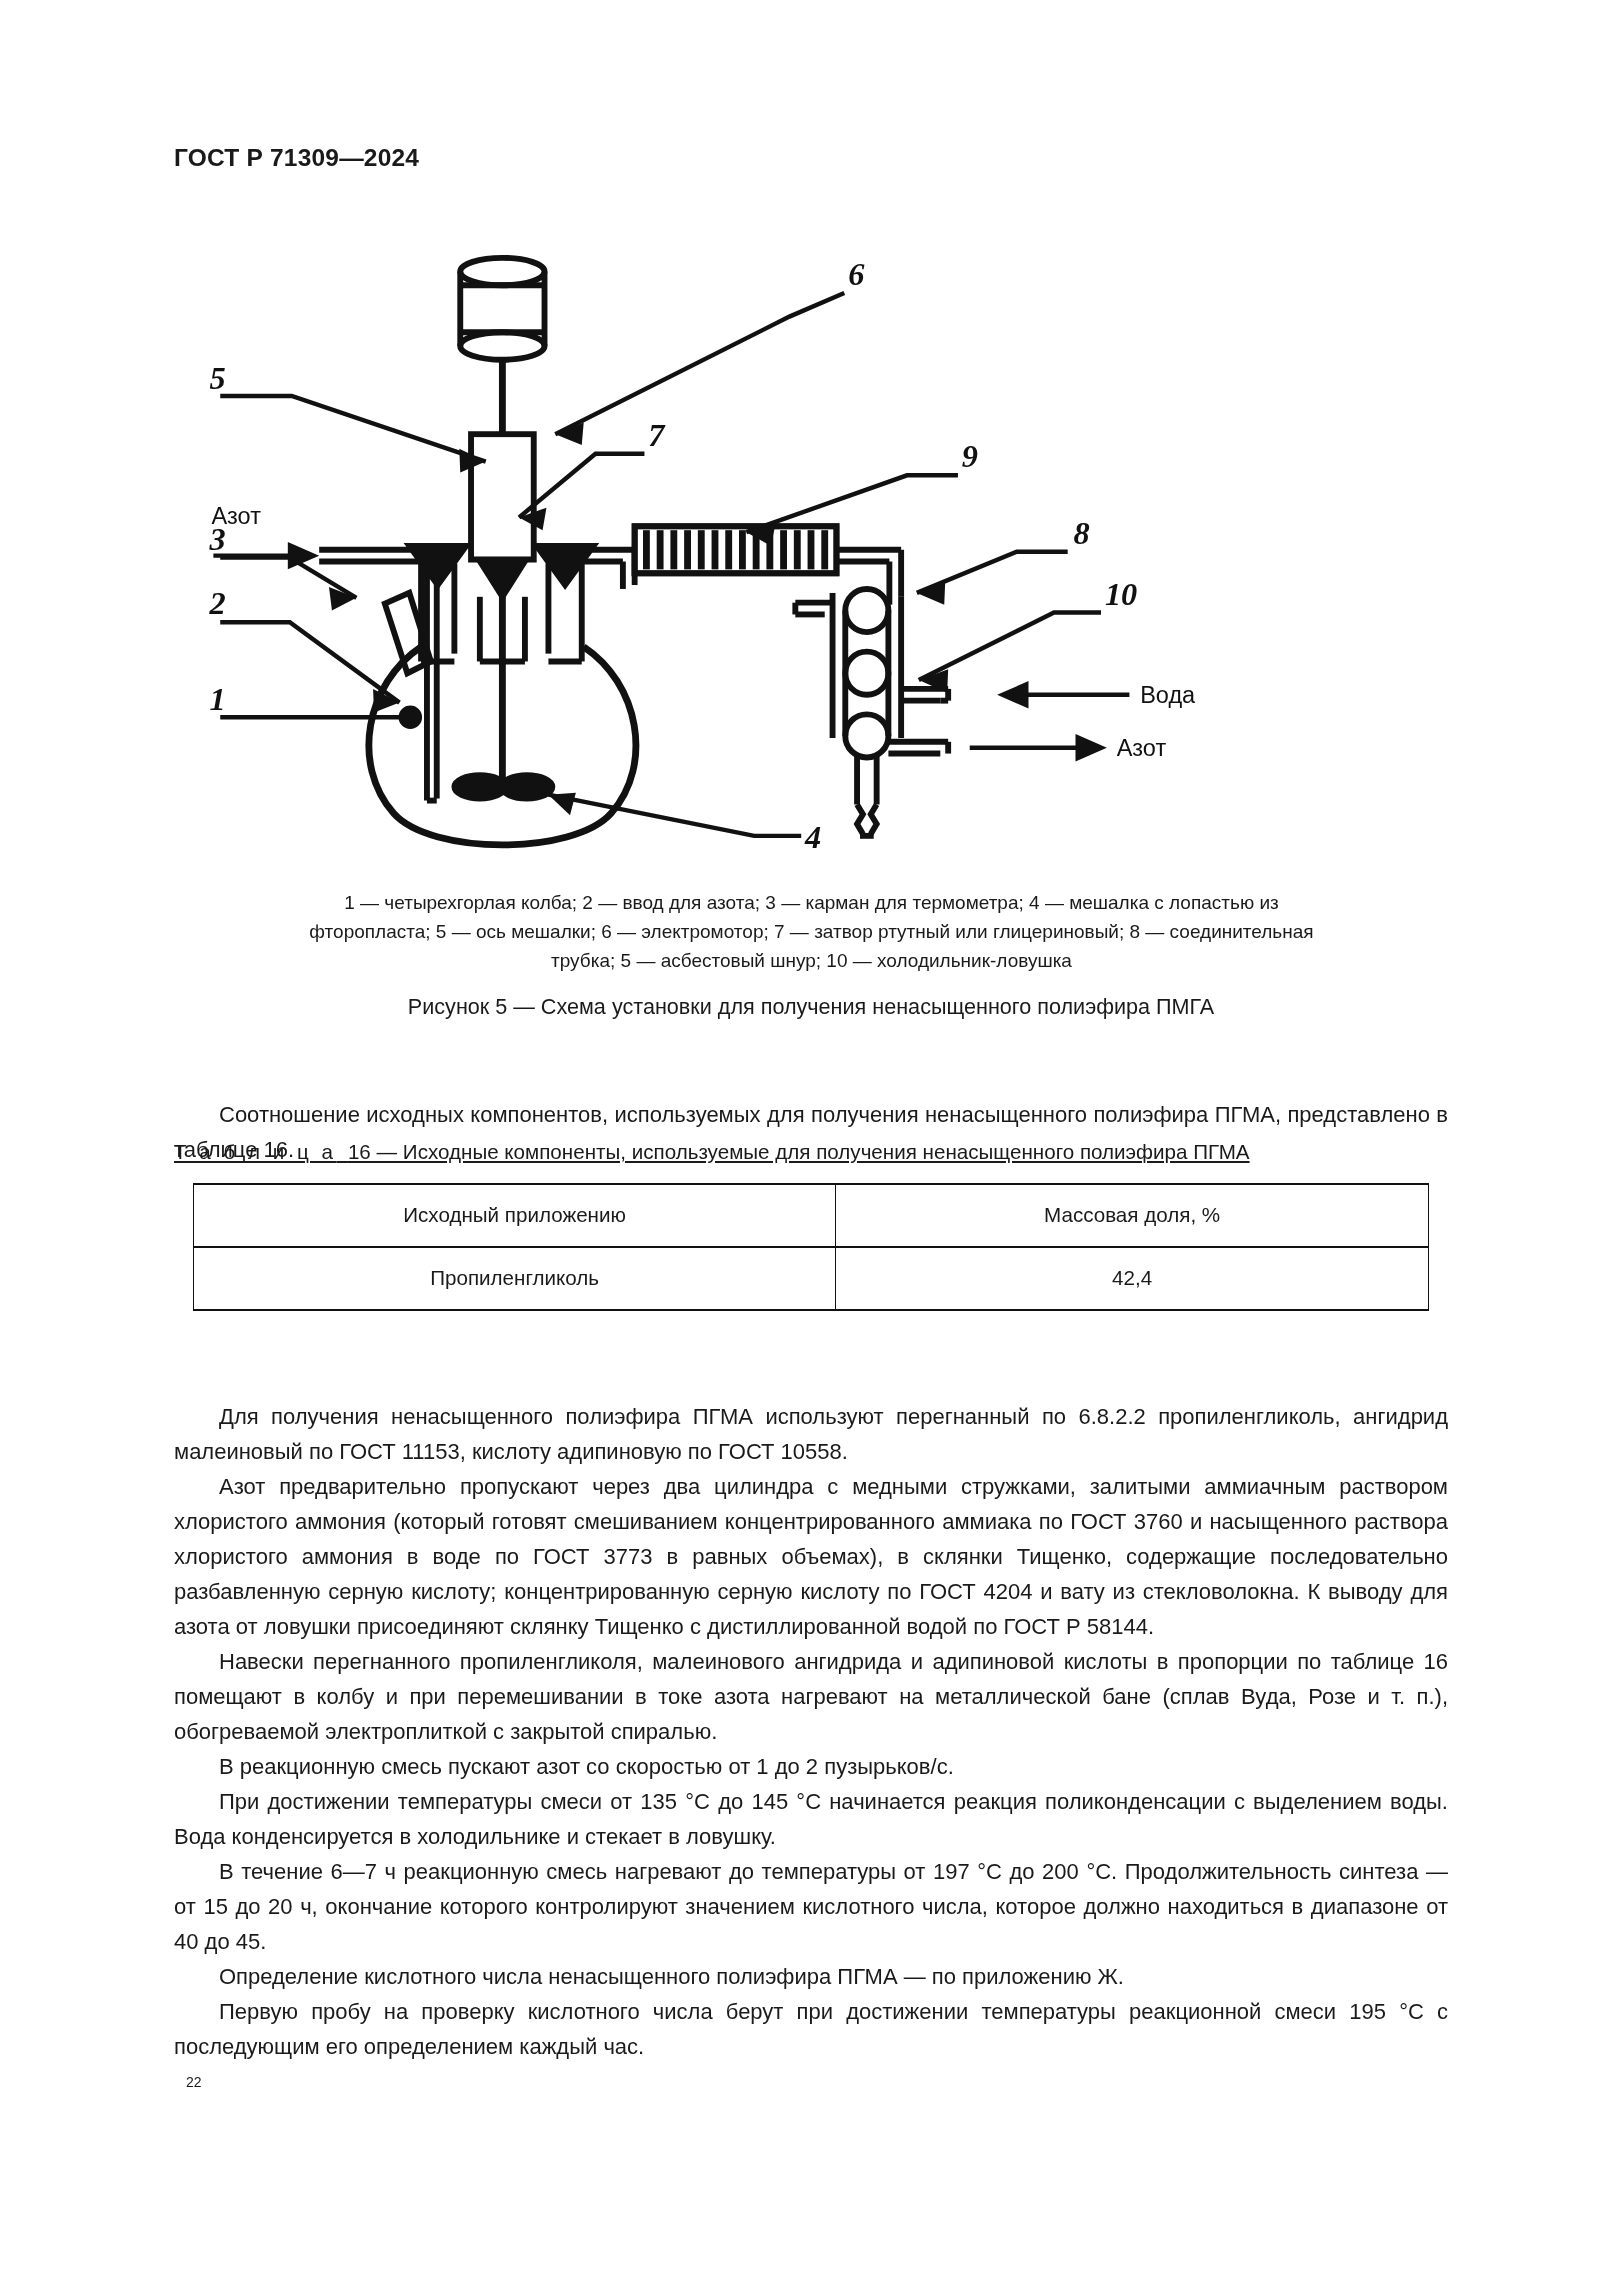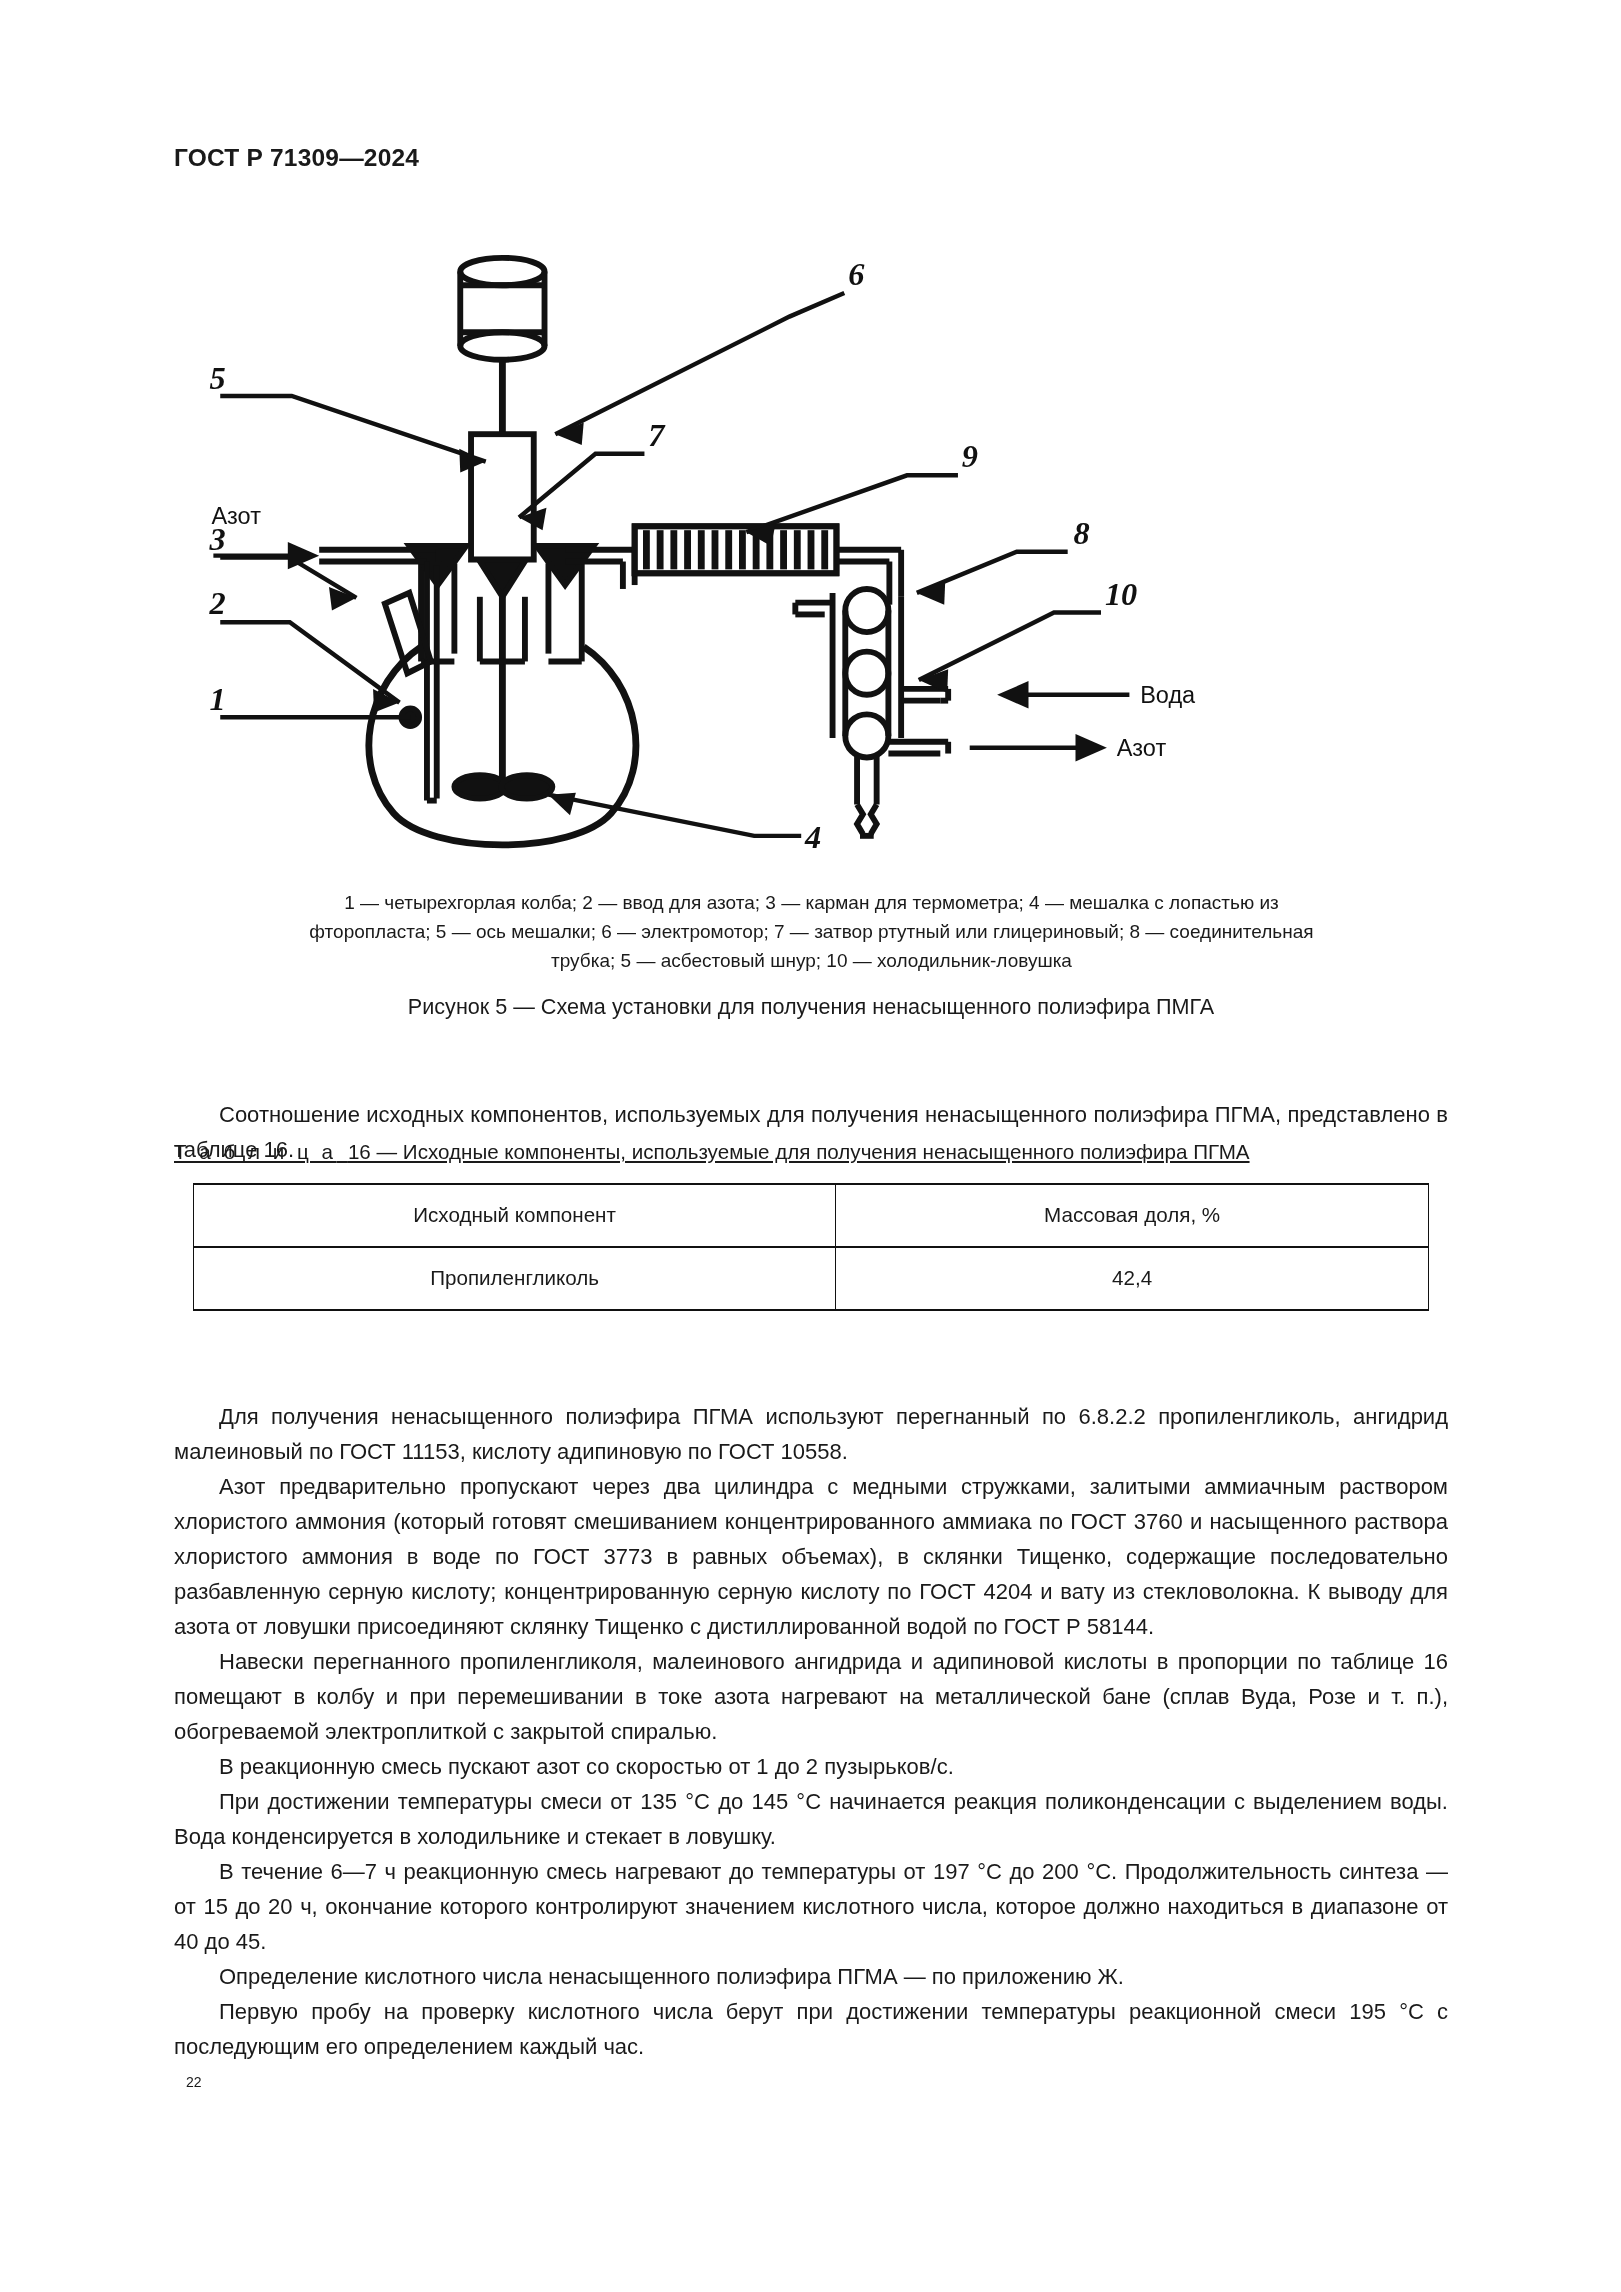--- a/index.html
+++ b/index.html
@@ -366,21 +366,21 @@
     <p class="indent">Соотношение исходных компонентов, используемых для получения ненасыщенного полиэфира ПГМА, представлено в таблице 16.</p>
   </div>
 
   <div class="table-caption">
     <span class="spaced">Т а б л и ц а</span><span>&nbsp; </span><span>16 — Исходные компоненты, используемые для получения ненасыщенного полиэфира ПГМА</span>
   </div>
 
   <table class="data-table">
     <tbody>
       <tr>
-        <td>Исходный компонент</td>
+        <td>Исходный приложению</td>
         <td>Массовая доля, %</td>
       </tr>
       <tr>
         <td>Пропиленгликоль</td>
         <td>42,4</td>
       </tr>
     </tbody>
   </table>
 
   <div class="body-block" style="top:1399px;">

